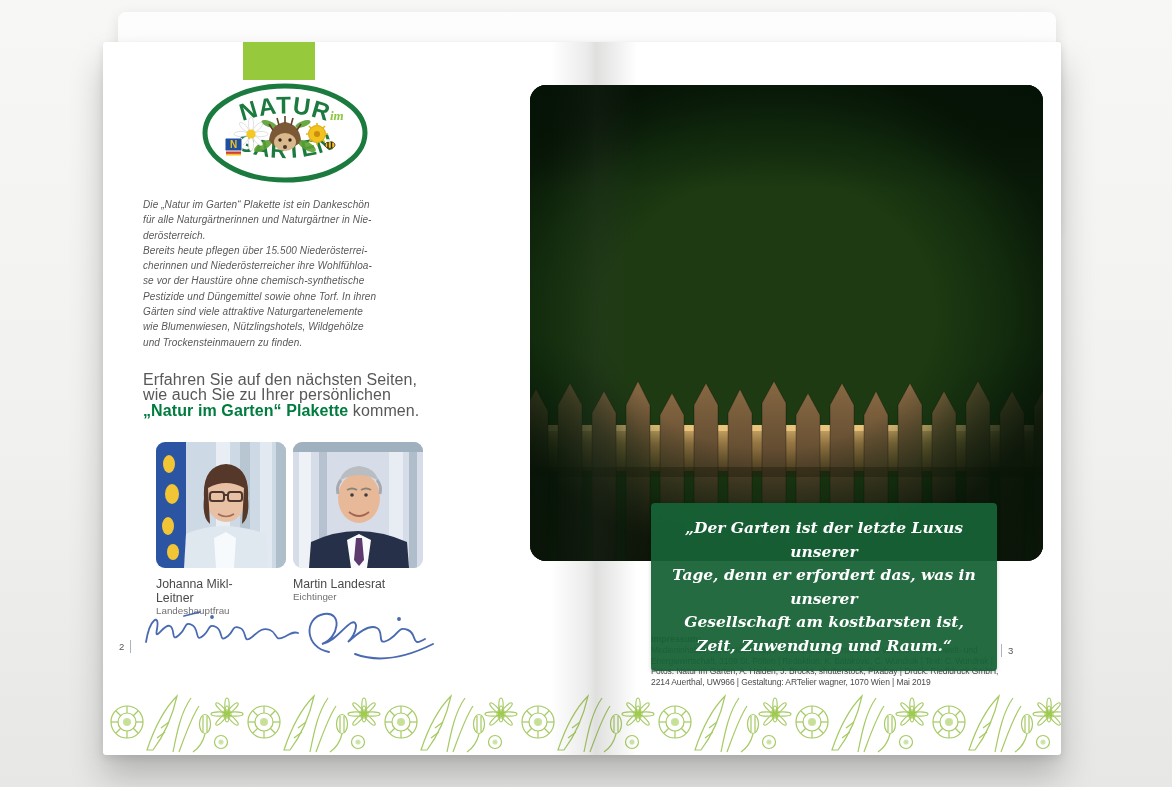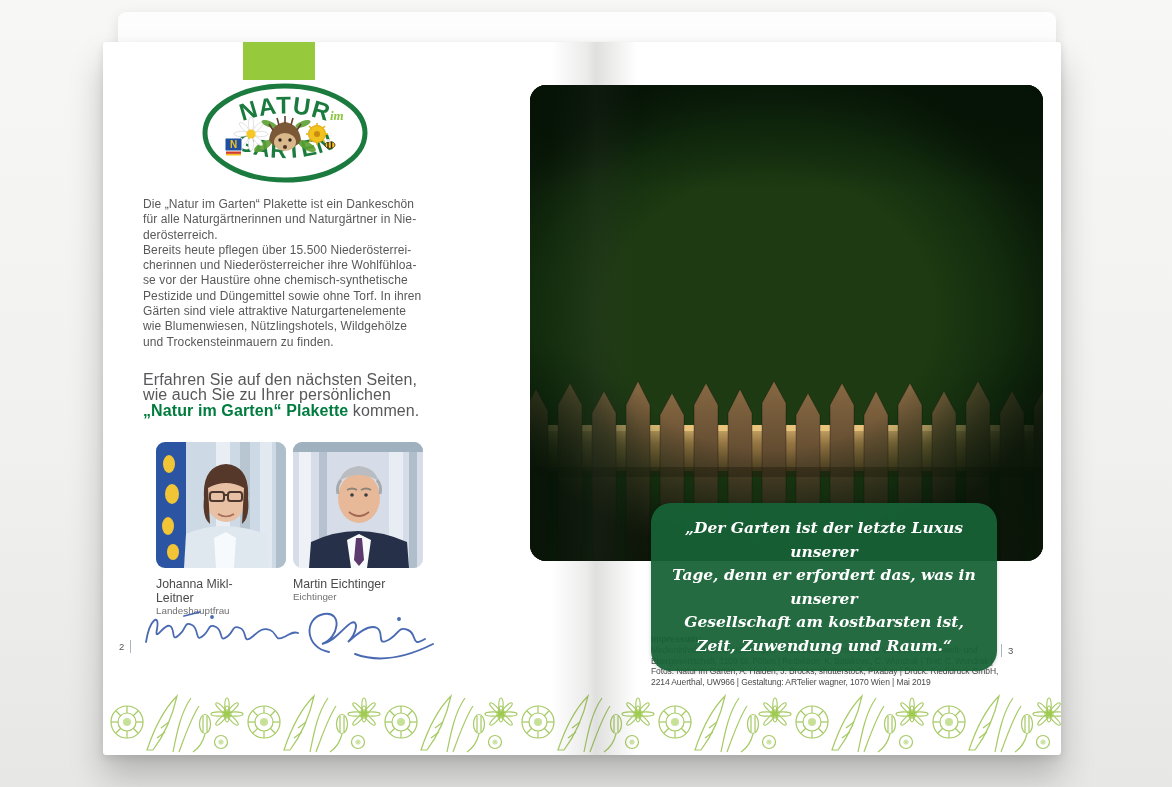--- a/index.html
+++ b/index.html
@@ -16,21 +16,21 @@
            background:#ffffff; border-radius:3px;
            box-shadow:0 22px 34px rgba(0,0,0,.22), 0 3px 8px rgba(0,0,0,.10); }
   .gutter{ position:absolute; left:448px; top:0; width:86px; height:713px; z-index:8; pointer-events:none;
            background:linear-gradient(90deg, rgba(0,0,0,0) 0%, rgba(60,60,55,.10) 42%, rgba(60,60,55,.16) 52%, rgba(0,0,0,0) 100%); }
 
   
   .tab{ position:absolute; left:140px; top:0; width:72px; height:38px; z-index:2; }
   .logo-svg{ position:absolute; left:96px; top:40px; z-index:2; }
 
   .intro{ position:absolute; left:40px; top:155px; width:300px; z-index:2;
-          font-size:12px; line-height:15.3px; color:#58585a; letter-spacing:.1px; }
+          font-size:10px; line-height:15.3px; color:#58585a; letter-spacing:.1px;font-style:italic; }
   .cta{ position:absolute; left:40px; top:330px; width:300px; z-index:2;
         font-size:16px; line-height:15.3px; color:#58585a; letter-spacing:.1px; }
   .cta b{ font-weight:700; }
 
   .figure{ position:absolute; width:130px; z-index:2; }
   .portrait{ width:130px; height:126px; border-radius:9px; overflow:hidden; display:block; }
   .person-name{ margin-top:9px; font-size:12.3px; color:#4a4a4c; }
   .person-title{ margin-top:0; font-size:9.8px; color:#707072; }
 
   .sig{ position:absolute; z-index:2; }
@@ -59,21 +59,21 @@
       linear-gradient(180deg, rgba(5,18,6,.65) 0%, rgba(0,0,0,0) 22%); }
   .fence{ position:absolute; left:0; bottom:0; width:513px; height:190px; }
 
   .banner{ position:absolute; left:551px; top:36px; width:346px; z-index:6; }
   .banner-topbar{ height:15px; border-radius:12px 12px 0 0; }
   .banner-url{ height:42px; margin-top:-1px; border:2px solid rgba(255,255,255,.96); border-radius:12px;
                background:rgba(0,26,6,.16); display:flex; align-items:center; justify-content:center;
                color:#ffffff; font-weight:700; font-size:16.5px; letter-spacing:2.6px; }
 
   .quote{ position:absolute; left:548px; top:461px; width:346px; min-height:120px; z-index:6;
-          border-radius:20px; padding:13px 10px 14px;
+          border-radius:4px; padding:13px 10px 14px;
           font-family:"DejaVu Serif", serif; font-style:italic; font-weight:700;
           color:#ffffff; font-size:15.5px; line-height:23.5px; text-align:center; }
 
   .impressum{ position:absolute; left:548px; top:592px; width:392px; z-index:3; color:#4a4a4c; }
   .impressum-title{ font-size:8.8px; font-weight:700; line-height:11px; }
   .impressum-lines{ font-size:8.5px; line-height:10.6px; letter-spacing:-0.1px; }
 
   .pagenum-left{ left:16px; top:598px; }
   .pagenum-right{ left:898px; top:602px; }
 
@@ -212,21 +212,21 @@
         <path d="M54,98 L66,92 L78,98 L74,126 L58,126 Z" fill="#f8fafc"></path>
         <path d="M63,96 L69,96 L71,118 L66,124 L61,118 Z" fill="#5c3a6e"></path>
         <ellipse cx="66" cy="56" rx="21" ry="25" fill="#e7b999"></ellipse>
         <path d="M45,52 Q44,26 66,24 Q88,26 87,52 Q88,42 84,38 Q66,28 48,38 Q44,42 45,52 Z" fill="#b9bcc0"></path>
         <path d="M45,52 Q43,44 48,38 M87,52 Q89,44 84,38" stroke="#a6a9ae" stroke-width="3" fill="none"></path>
         <path d="M54,48 Q59,45 64,48 M68,48 Q73,45 78,48" stroke="#8c8377" stroke-width="2" fill="none"></path>
         <circle cx="59" cy="53" r="1.8" fill="#3c3c40"></circle>
           <circle cx="73" cy="53" r="1.8" fill="#3c3c40"></circle>
         <path d="M56,70 Q66,78 76,70" fill="none" stroke="#a2654f" stroke-width="1.8"></path>
       </svg>
-      <div class="person-name">Martin Eichtinger</div>
+      <div class="person-name">Martin Landesrat</div>
       <div class="person-title">Eichtinger</div>
     </div>
 
     <svg class="sig" style="left:35px; top:558px;" width="165" height="58" viewBox="0 0 165 58">
       <g fill="none" stroke="#3a5dab" stroke-width="1.8" stroke-linecap="round" opacity=".92">
         <path d="M8,42 C12,18 22,13 19,29 C16,44 26,23 32,26 C38,29 32,44 42,34 C49,28 46,21 54,25 C62,29 56,44 66,35 C72,30 70,23 78,27 C86,31 80,44 90,36 C96,31 94,25 102,28 C110,31 104,45 114,37 C120,32 124,27 132,30 C140,33 136,42 146,37 C152,34 156,31 160,33"></path>
         <path d="M46,16 L62,12"></path>
         <circle cx="74" cy="17" r="1" fill="#3a5dab"></circle>
       </g>
     </svg>

